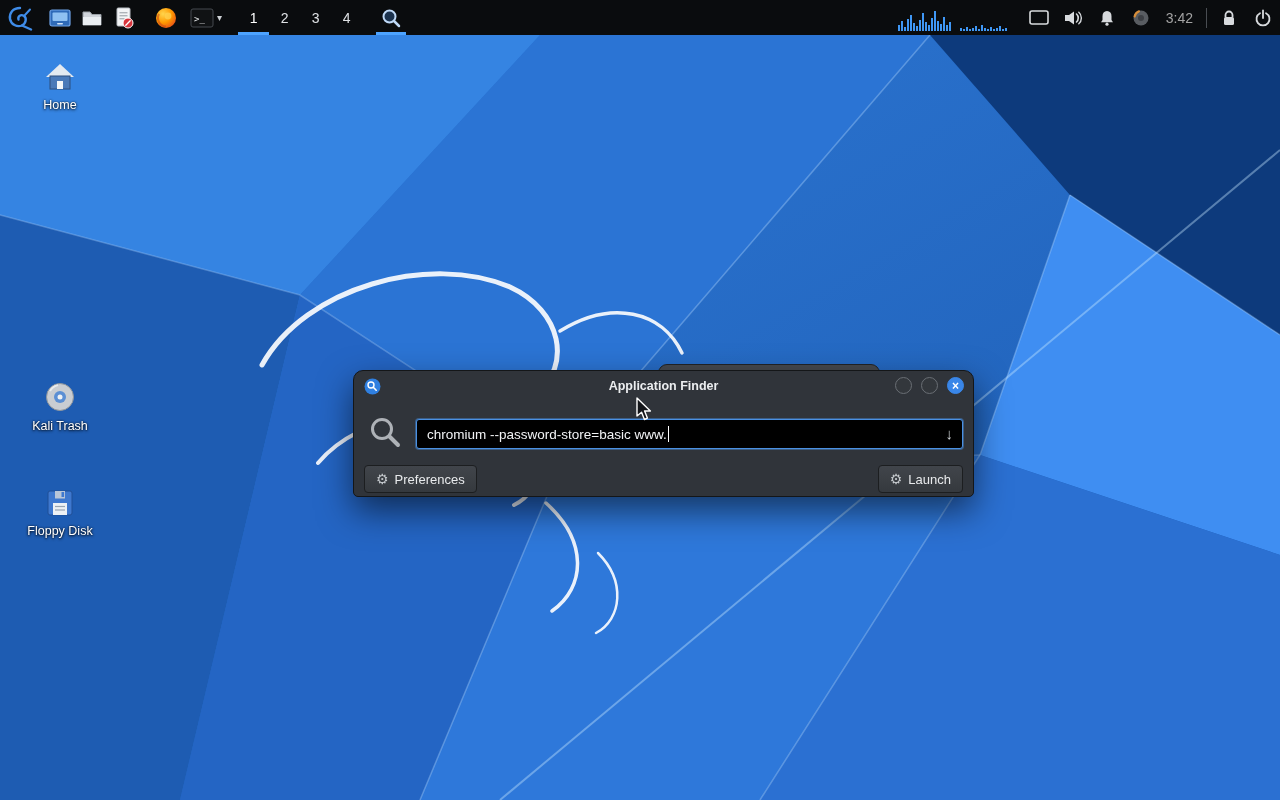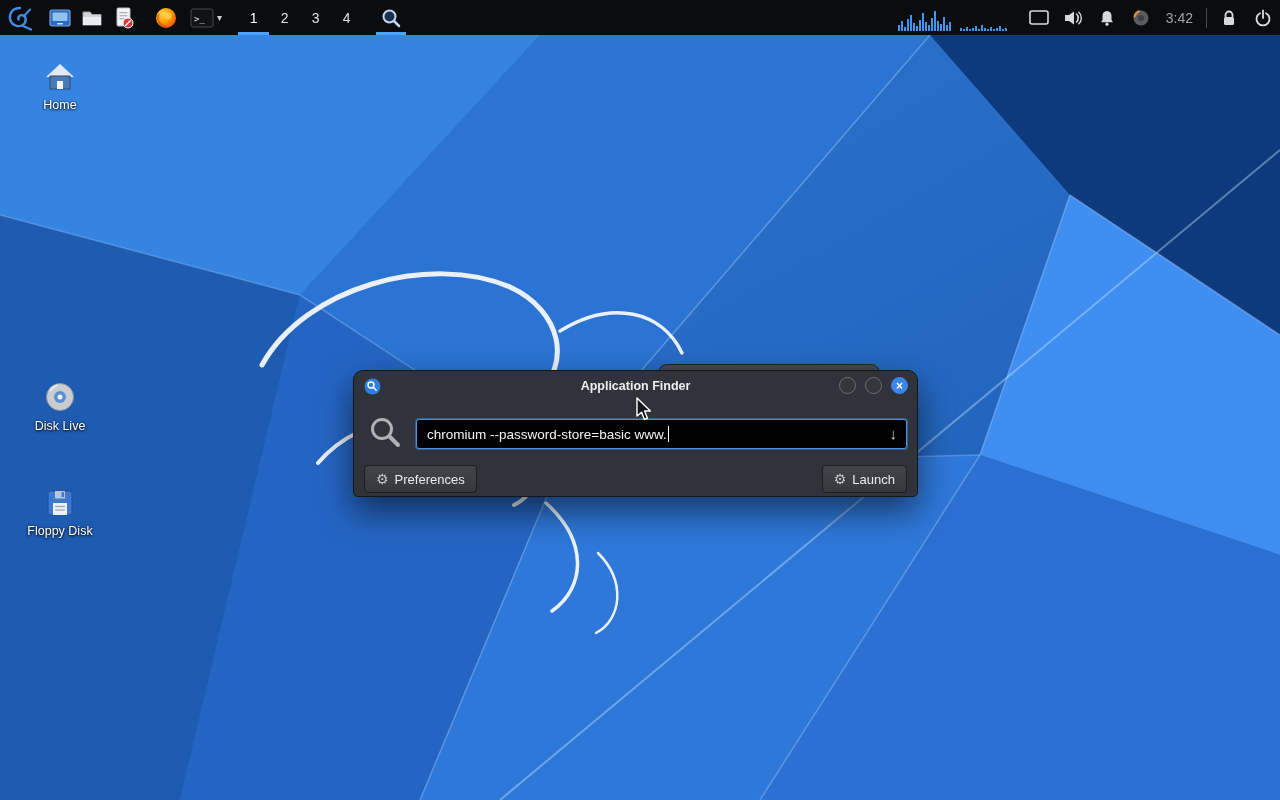--- a/index.html
+++ b/index.html
@@ -33,21 +33,21 @@
   .wallpaper { position:absolute; inset:0; }
   .desk-icon { position:absolute; left:16px; width:88px; display:flex; flex-direction:column;
                align-items:center; gap:6px; cursor:pointer;justify-content:space-between; }
   .desk-icon .lbl { color:#fff; font-size:12.5px;
                     text-shadow:0 1px 3px rgba(0,0,0,.9), 0 0 2px rgba(0,0,0,.7); }
 
   .behind-win { position:absolute; left:658px; top:329px; width:222px; height:16px;
                 background:#46494e; border:1px solid #222427; border-radius:9px 9px 0 0; z-index:1; }
 
   
-  .finder { position:absolute; left:353px; top:335px; width:565px; height:127px;
+  .finder { position:absolute; left:353px; top:335px; width:621px; height:127px;
             background:#30343a; border:1px solid #141618; border-radius:10px 10px 5px 5px;
             box-shadow:0 14px 34px rgba(0,0,0,.55); display:flex; flex-direction:column; z-index:5; }
   .titlebar { height:30px; display:flex; align-items:center; position:relative; flex:none; }
   .t-title { position:absolute; left:0; right:0; text-align:center; color:#eceef0;
              font-size:12.5px; font-weight:bold; pointer-events:none; }
   .t-icon { position:absolute; left:10px; top:7px; width:17px; height:17px; }
   .winbtns { position:absolute; right:9px; top:6px; display:flex; gap:9px; }
   .wb { width:17px; height:17px; border-radius:50%; background:#33373c; border:1px solid #6a6f75;
         cursor:pointer; padding:0; display:flex; align-items:center; justify-content:center; }
   .wb.close { background:#3986e8; border-color:#3986e8; color:#fff; font-size:12px;
@@ -281,21 +281,21 @@
 
 
 
     <div class="desk-icon" style="top:346px">
       <svg width="32" height="32" viewBox="0 0 32 32">
         <circle cx="16" cy="16" r="13.5" fill="#c9cdd2" stroke="#8f959b"></circle>
         <circle cx="16" cy="16" r="6" fill="#5b8fd4"></circle>
         <circle cx="16" cy="16" r="2.5" fill="#eef1f4"></circle>
         <path d="M6,10 A12,12 0 0 1 14,4" fill="none" stroke="#ffffff" stroke-width="2" opacity="0.6"></path>
       </svg>
-      <span class="lbl">Disk Live</span>
+      <span class="lbl">Kali Trash</span>
     </div>
 
     <div class="desk-icon" style="top:453px">
       <svg width="30" height="30" viewBox="0 0 30 30">
         <rect x="3" y="3" width="24" height="24" rx="2" fill="#3e78cf" stroke="#1f4f96"></rect>
         <rect x="10" y="3" width="10" height="7.5" fill="#b9c6d8"></rect>
         <rect x="16.5" y="4" width="2.6" height="5" fill="#3e78cf"></rect>
         <rect x="8" y="15" width="14" height="12" fill="#eef1f4"></rect>
         <line x1="10" y1="18.5" x2="20" y2="18.5" stroke="#9aa6b2" stroke-width="1.2"></line>
         <line x1="10" y1="22" x2="20" y2="22" stroke="#9aa6b2" stroke-width="1.2"></line>

